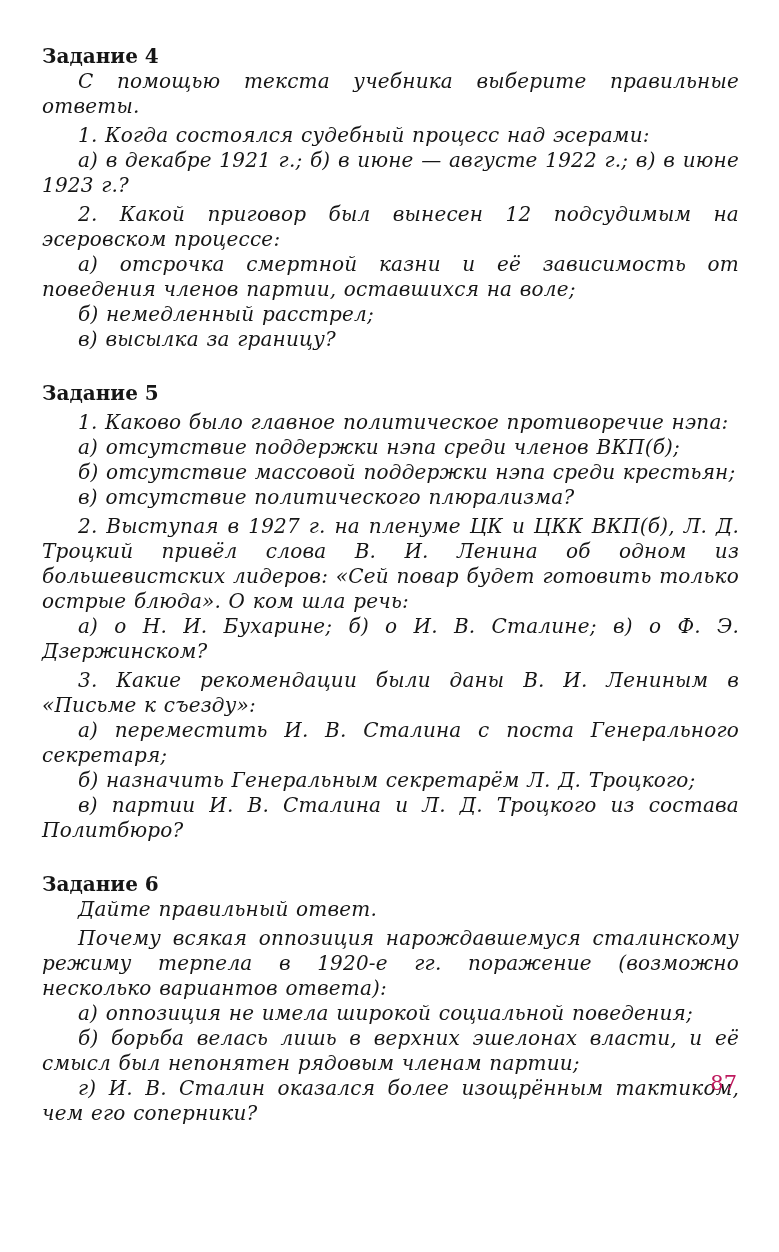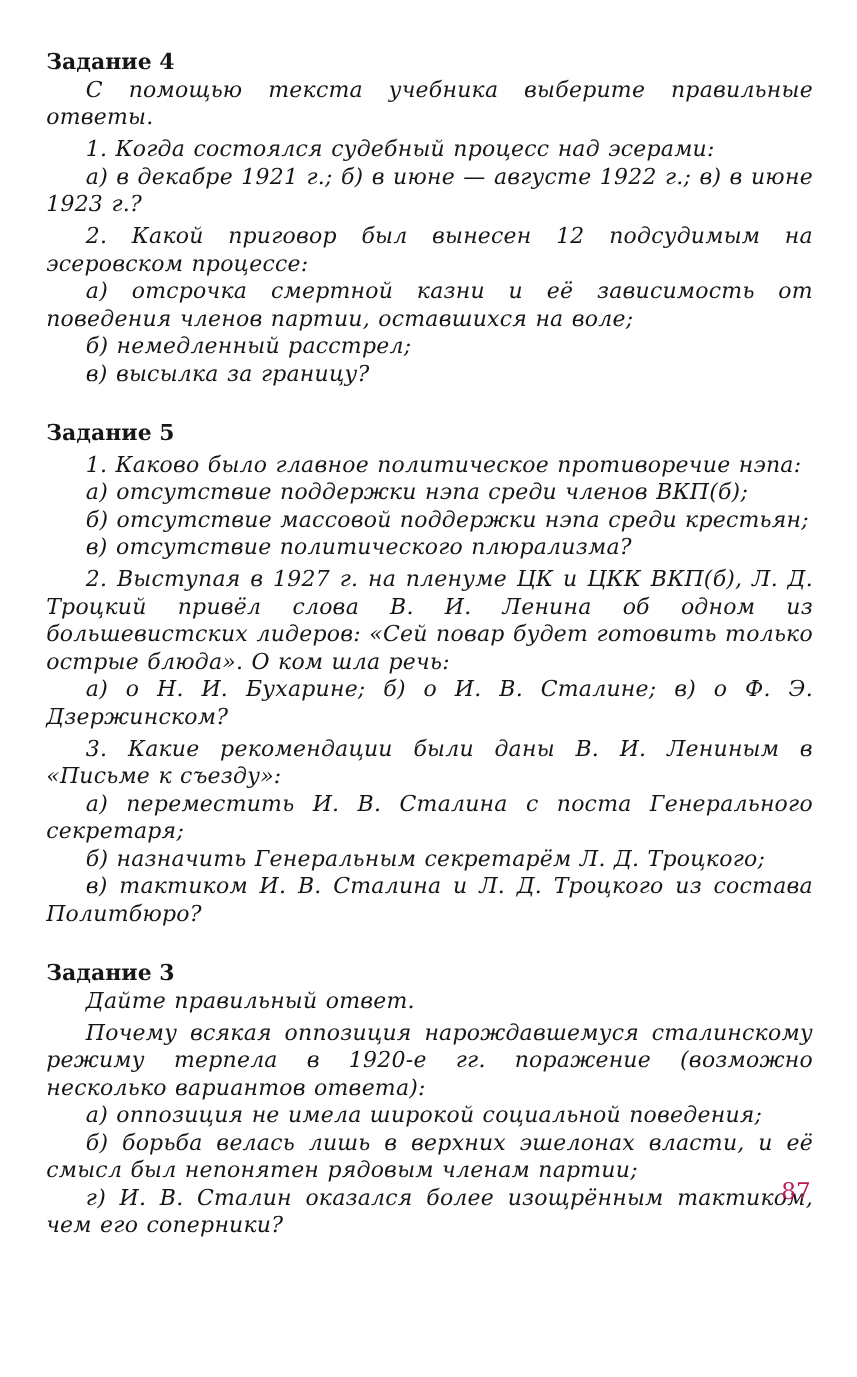--- a/index.html
+++ b/index.html
@@ -72,25 +72,25 @@
     <h2 class="task-title">Задание 5</h2>
     <p class="para gap">1. Каково было главное политическое противоречие нэпа:</p>
     <p class="para">а) отсутствие поддержки нэпа среди членов ВКП(б);</p>
     <p class="para">б) отсутствие массовой поддержки нэпа среди крестьян;</p>
     <p class="para">в) отсутствие политического плюрализма?</p>
     <p class="para gap">2. Выступая в 1927 г. на пленуме ЦК и ЦКК ВКП(б), Л. Д. Троцкий привёл слова В. И. Ленина об одном из большевистских лидеров: «Сей повар будет готовить только острые блюда». О ком шла речь:</p>
     <p class="para">а) о Н. И. Бухарине; б) о И. В. Сталине; в) о Ф. Э. Дзержинском?</p>
     <p class="para gap">3. Какие рекомендации были даны В. И. Лениным в «Письме к съезду»:</p>
     <p class="para">а) переместить И. В. Сталина с поста Генерального секретаря;</p>
     <p class="para">б) назначить Генеральным секретарём Л. Д. Троцкого;</p>
-    <p class="para">в) тактиком И. В. Сталина и Л. Д. Троцкого из состава Политбюро?</p>
+    <p class="para">в) партии И. В. Сталина и Л. Д. Троцкого из состава Политбюро?</p>
   </section>
 
   <section class="task">
-    <h2 class="task-title">Задание 3</h2>
+    <h2 class="task-title">Задание 6</h2>
     <p class="para">Дайте правильный ответ.</p>
     <p class="para gap">Почему всякая оппозиция нарождавшемуся сталинскому режиму терпела в 1920-е гг. поражение (возможно несколько вариантов ответа):</p>
     <p class="para">а) оппозиция не имела широкой социальной поведения;</p>
     <p class="para">б) борьба велась лишь в верхних эшелонах власти, и её смысл был непонятен рядовым членам партии;</p>
     <p class="para">г) И. В. Сталин оказался более изощрённым тактиком, чем его соперники?</p>
   </section>
 
   <div class="page-number">87</div>
 
 </div>

